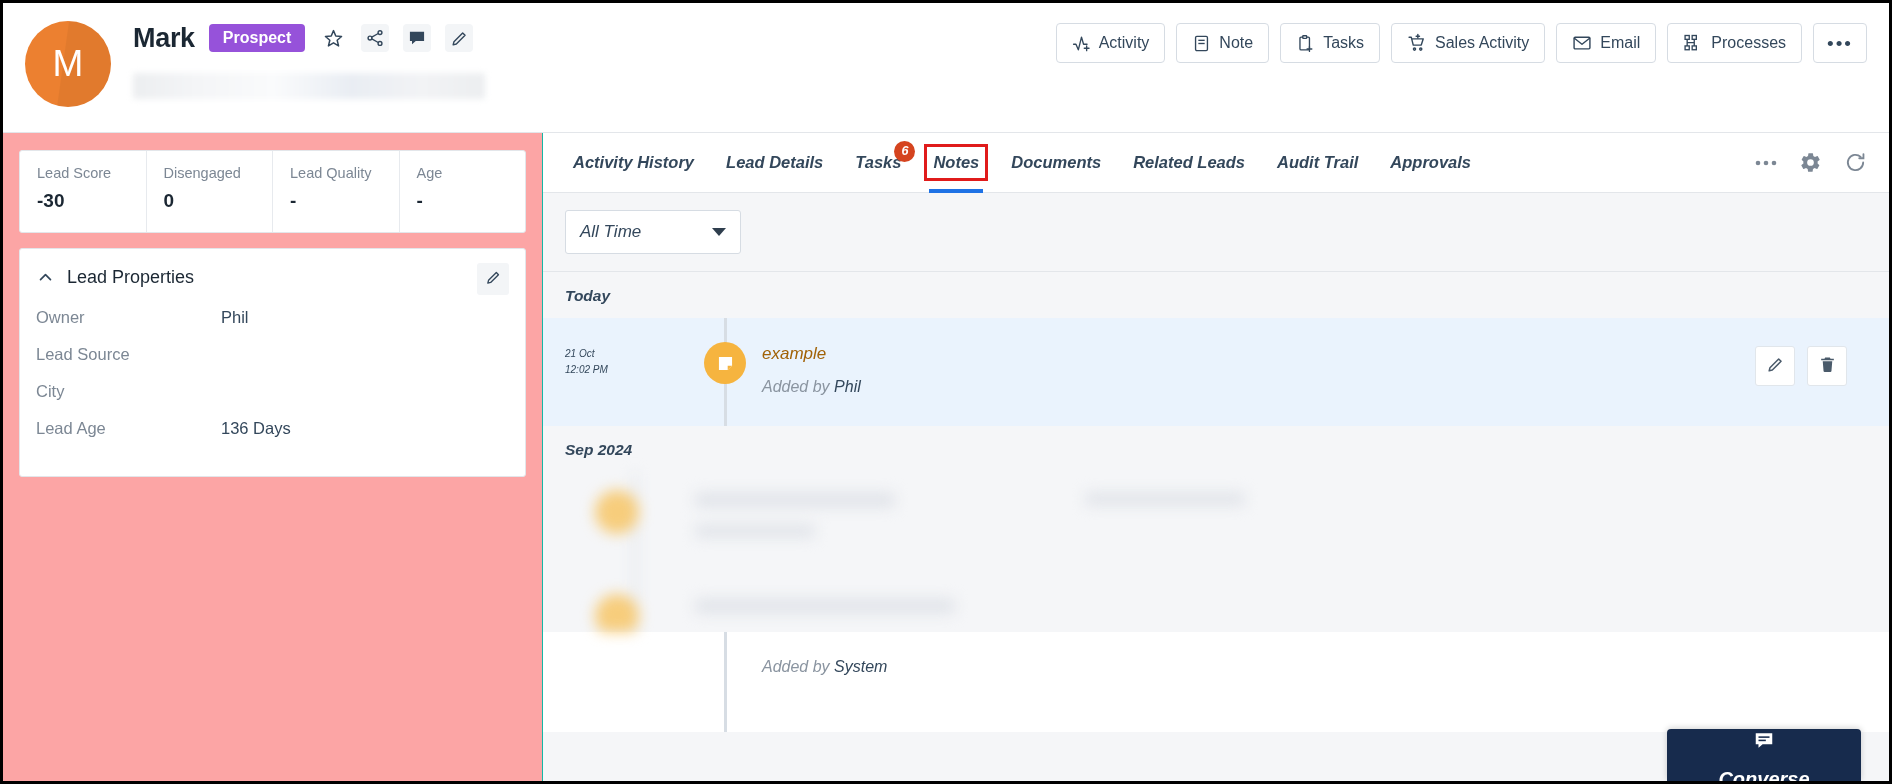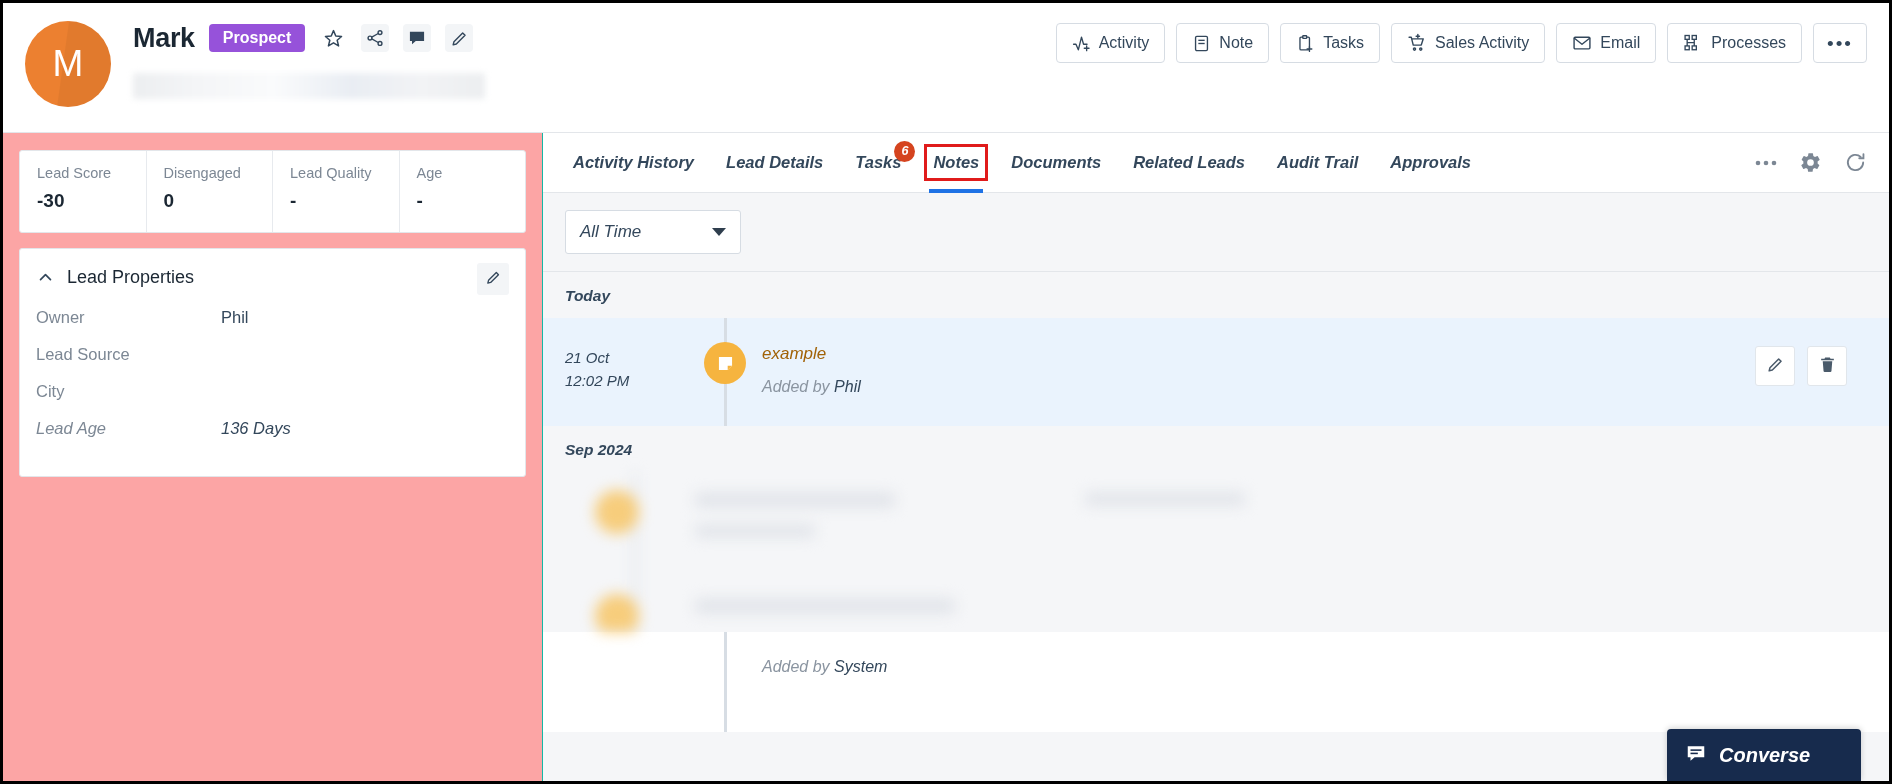--- a/index.html
+++ b/index.html
@@ -198,21 +198,21 @@
     border-radius: 3px;
     display: flex; align-items: center; justify-content: center;
     cursor: pointer;
     color: #33475b;
   }
   .prop-row {
     display: flex;
     font-size: 16.5px;
     margin-bottom: 18px;
   }
-  .prop-row:last-child { margin-bottom: 16px; font-style: italic; }
+  .prop-row:last-child { margin-bottom: 16px; }
   .prop-key {
     width: 185px;
     flex: 0 0 185px;
     color: #7c8794;
   }
   .prop-val { color: #33475b; }
 
   
   .right-panel {
     flex: 1 1 auto;
@@ -326,21 +326,21 @@
     display: flex;
     background: #eaf3fd;
     min-height: 108px;
     align-items: stretch;
     position: relative;
   }
   .tl-date {
     width: 145px;
     flex: 0 0 145px;
     padding: 28px 0 0 22px;
-    font-size: 15px;
+    font-size: 10px;
     color: #33475b;
     line-height: 1.55;
   }
   .tl-rail {
     width: 74px;
     flex: 0 0 74px;
     position: relative;
     display: flex;
     justify-content: center;
   }
@@ -444,20 +444,21 @@
     display: flex;
     align-items: center;
     gap: 12px;
     padding: 0 18px;
     font-size: 20px;
     font-weight: bold;
     border-radius: 4px 4px 0 0;
     cursor: pointer;
     box-shadow: 0 -1px 6px rgba(0,0,0,.18);
     z-index: 40;
+    flex-direction: column;
   }
 </style>
 </head>
 <body>
 
 <div id="app">
 
   <div class="top-header">
 
     <div class="avatar">

